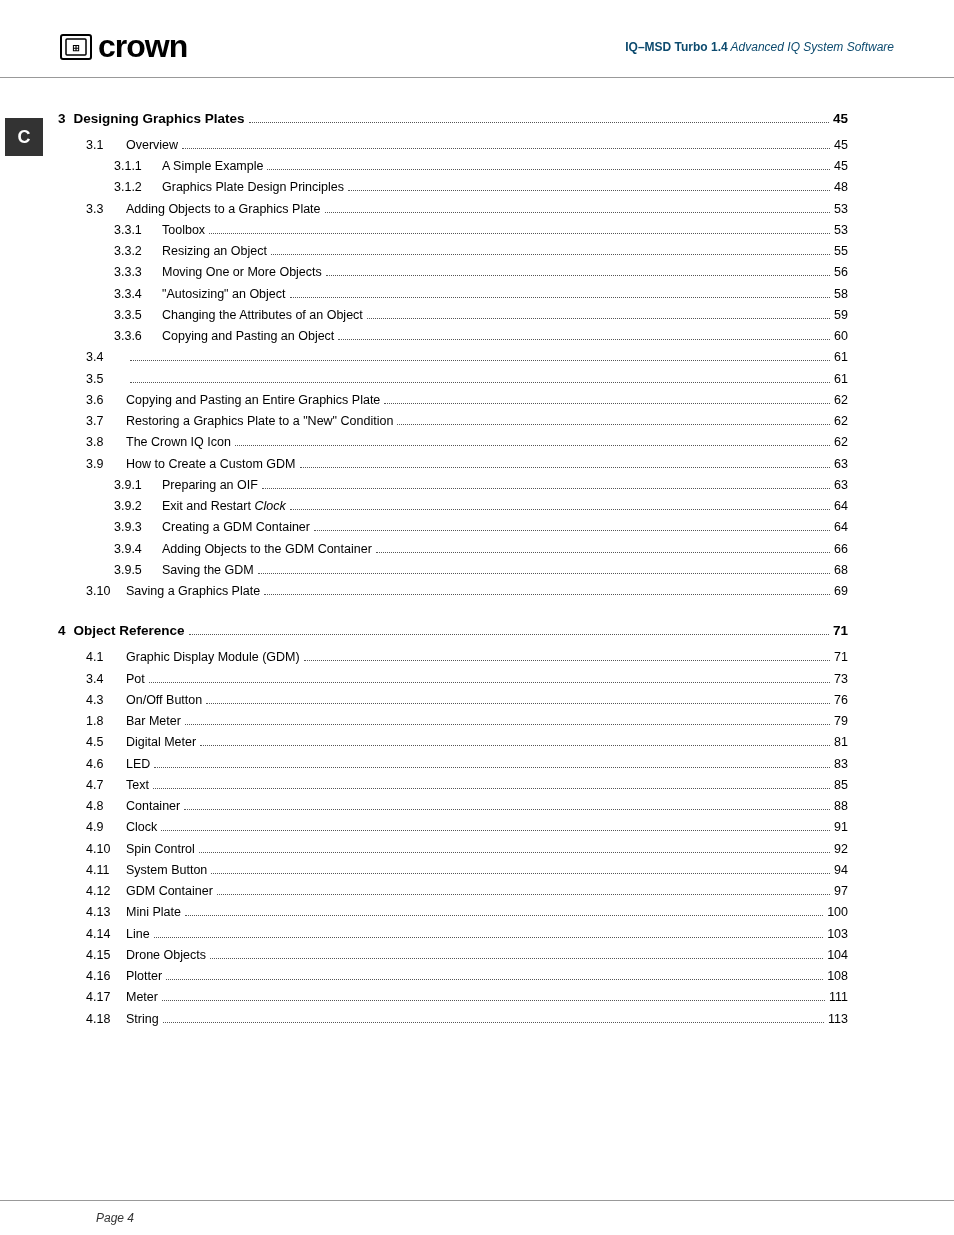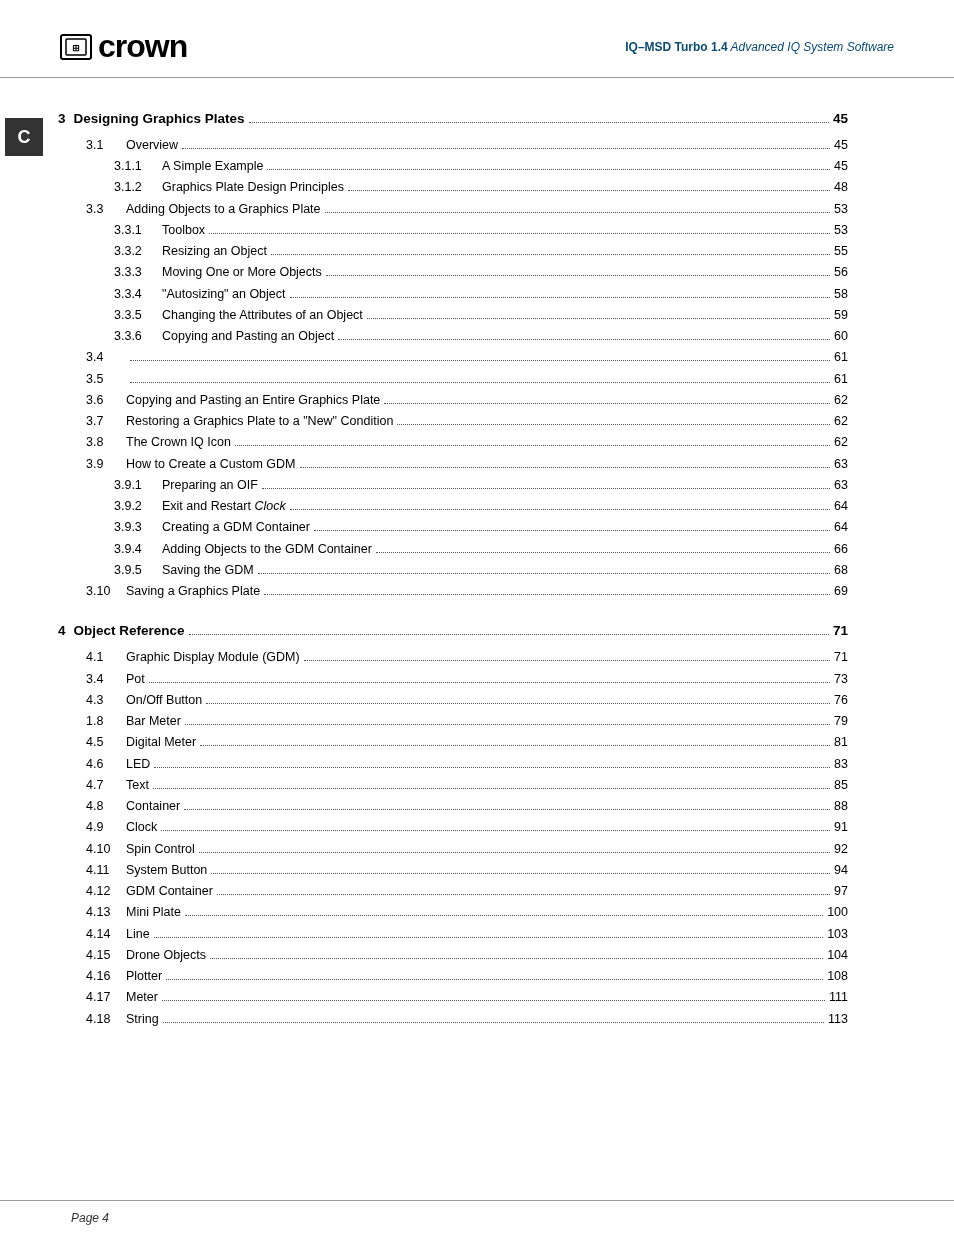--- a/index.html
+++ b/index.html
@@ -139,21 +139,21 @@
       font-weight: bold;
     }
     
     .toc-entry.level1 .toc-label,
     .toc-entry.level1 .toc-num {
       font-weight: bold;
     }
     
     .footer {
       border-top: 1.5px solid #999;
-      padding: 10px 71px;
+      padding: 10px 96px;
       font-size: 12px;
       color: #333;
       font-style: italic;
     }
   </style>
 </head>
 <body>
 
 <div class="page">
 

